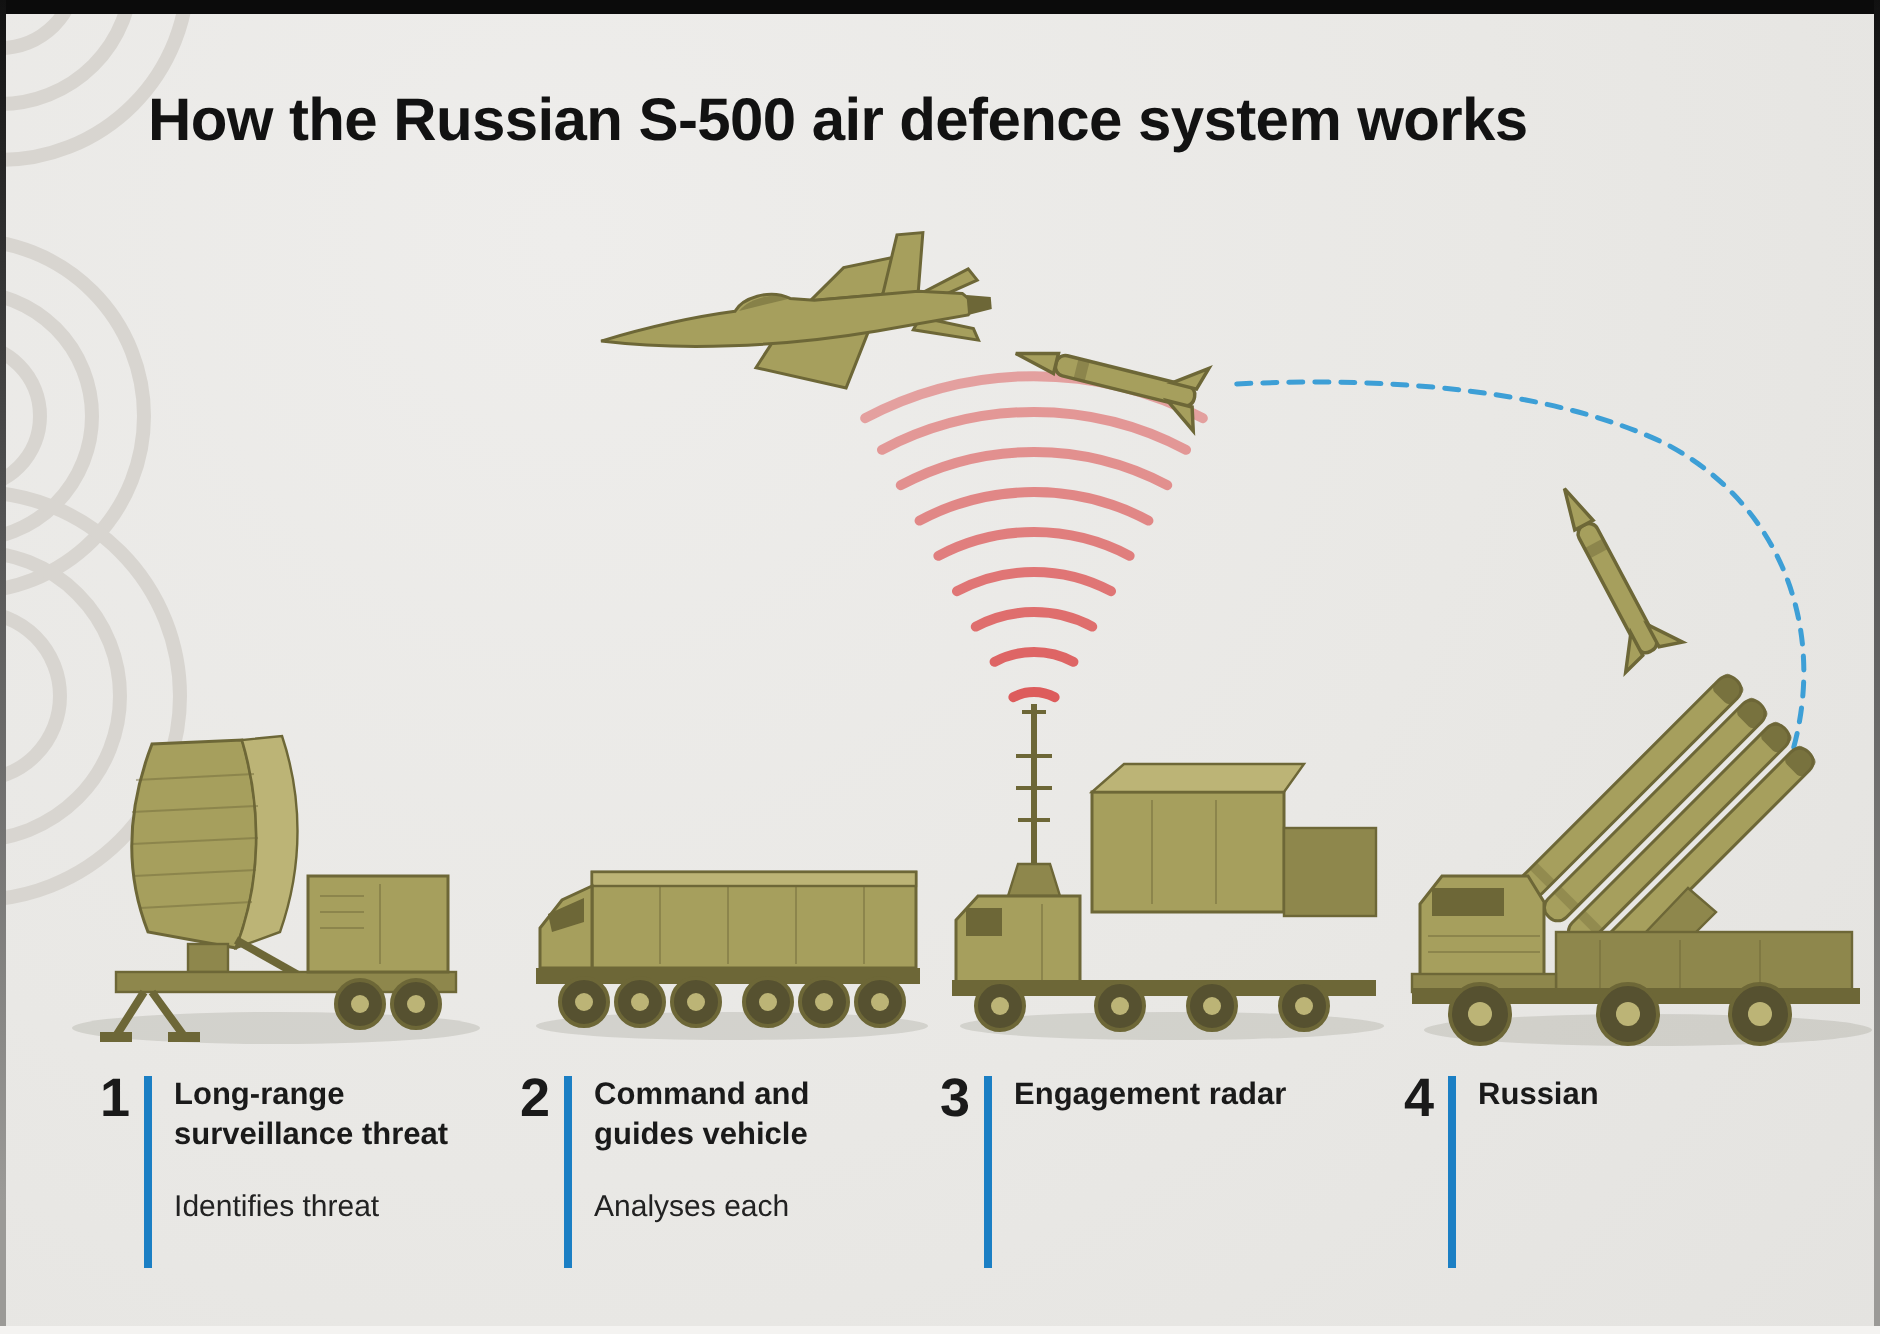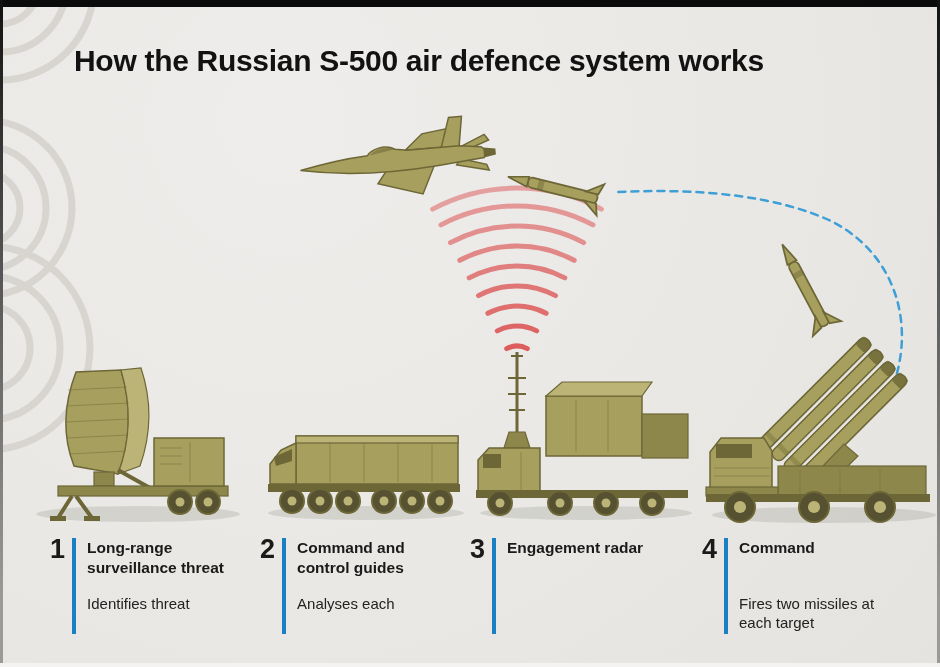--- a/index.html
+++ b/index.html
@@ -207,39 +207,38 @@
     <div class="step-text">
       <div class="step-title">Long-range surveillance threat</div>
       <div class="step-desc">Identifies threat</div>
     </div>
   </div>
 
   <div class="step s2">
     <div class="step-number">2</div>
     <div class="step-bar"></div>
     <div class="step-text">
-      <div class="step-title">Command and control guides</div>
+      <div class="step-title">Command and guides vehicle</div>
       <div class="step-desc">Analyses each</div>
     </div>
   </div>
 
   <div class="step s3">
     <div class="step-number">3</div>
     <div class="step-bar"></div>
     <div class="step-text">
       <div class="step-title">Engagement radar</div>
     </div>
   </div>
 
   <div class="step s4">
     <div class="step-number">4</div>
     <div class="step-bar"></div>
     <div class="step-text">
-      <div class="step-title">Command</div>
-      <div class="step-desc">Fires two missiles at each target</div>
+      <div class="step-title">Russian</div>
     </div>
   </div>
 
   <div class="edge-top"></div>
   <div class="edge-left"></div>
   <div class="edge-right"></div>
   <div class="edge-bottom"></div>
 </div>
 
 </body></html>

